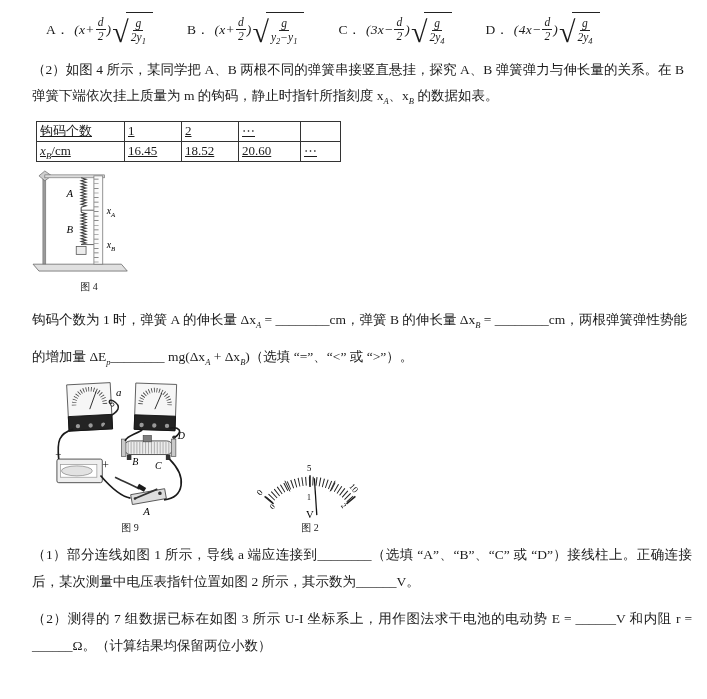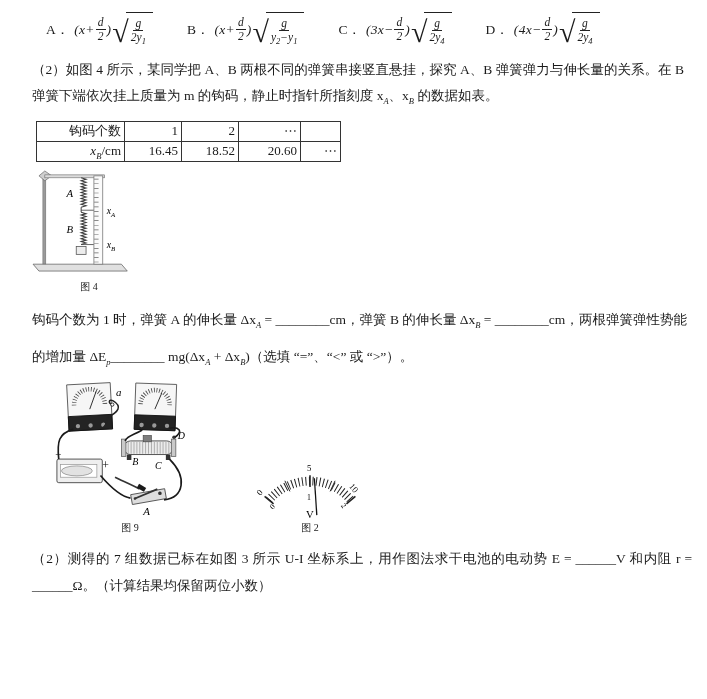--- a/index.html
+++ b/index.html
@@ -23,21 +23,21 @@
   
   .para { font-size: 13.5px; margin: 0; text-align: justify; }
   .q2 { margin: 10px 0 0 32px; width: 652px; line-height: 26px; }
   .fill1 { margin: 10px 0 0 32px; width: 655px; line-height: 32px; }
   .q16 { margin: 12px 0 0 32px; line-height: 20px; }
   .p1 { margin: 6px 0 0 32px; width: 660px; line-height: 27px; }
   .p2 { margin: 10px 0 0 32px; width: 660px; line-height: 27px; }
 
   
   table { border-collapse: collapse; margin: 7px 0 0 36px; }
-  td { border: 1px solid #333; text-align: right; font-size: 13px; height: 20px; padding: 0 3px; }
+  td { border: 1px solid #333; text-align: left; font-size: 13px; height: 20px; padding: 0 3px; text-decoration: underline; }
   .c0 { width: 88px; } .c1 { width: 57px; } .c2 { width: 57px; } .c3 { width: 62px; } .c4 { width: 40px; }
 
   
   .fig4wrap { margin: 6px 0 0 28px; width: 122px; text-align: center; }
   .figcap { font-size: 10px; margin-top: 2px; text-align: center; }
   .figrow { display: flex; align-items: flex-end; gap: 40px; margin: 4px 0 0 50px; }
   .figcol { display: flex; flex-direction: column; align-items: center; }
   svg text { font-family: "Liberation Serif", "DejaVu Serif", serif; }
 </style>
 </head>
@@ -242,16 +242,17 @@
         <text x="19" y="62" font-size="8" transform="rotate(-50 21 59)">0</text>
         <text x="57" y="52" font-size="8">1</text>
         <text x="93" y="61" font-size="8" transform="rotate(50 95 58)">2</text>
         <line x1="67" y1="68" x2="64.5" y2="30" stroke="#111" stroke-width="1.3"></line>
         <text x="56" y="71" font-size="11">V</text>
       </svg>
       <div class="figcap">图 2</div>
     </div>
   </div>
 
+  <p class="para p1">（1）部分连线如图 1 所示，导线 a 端应连接到________（选填 “A”、“B”、“C” 或 “D”）接线柱上。正确连接后，某次测量中电压表指针位置如图 2 所示，其示数为______V。</p>
 
   <p class="para p2">（2）测得的 7 组数据已标在如图 3 所示 U-I 坐标系上，用作图法求干电池的电动势 E = ______V 和内阻 r = ______Ω。（计算结果均保留两位小数）</p>
 
 </div>
 
 </body></html>

